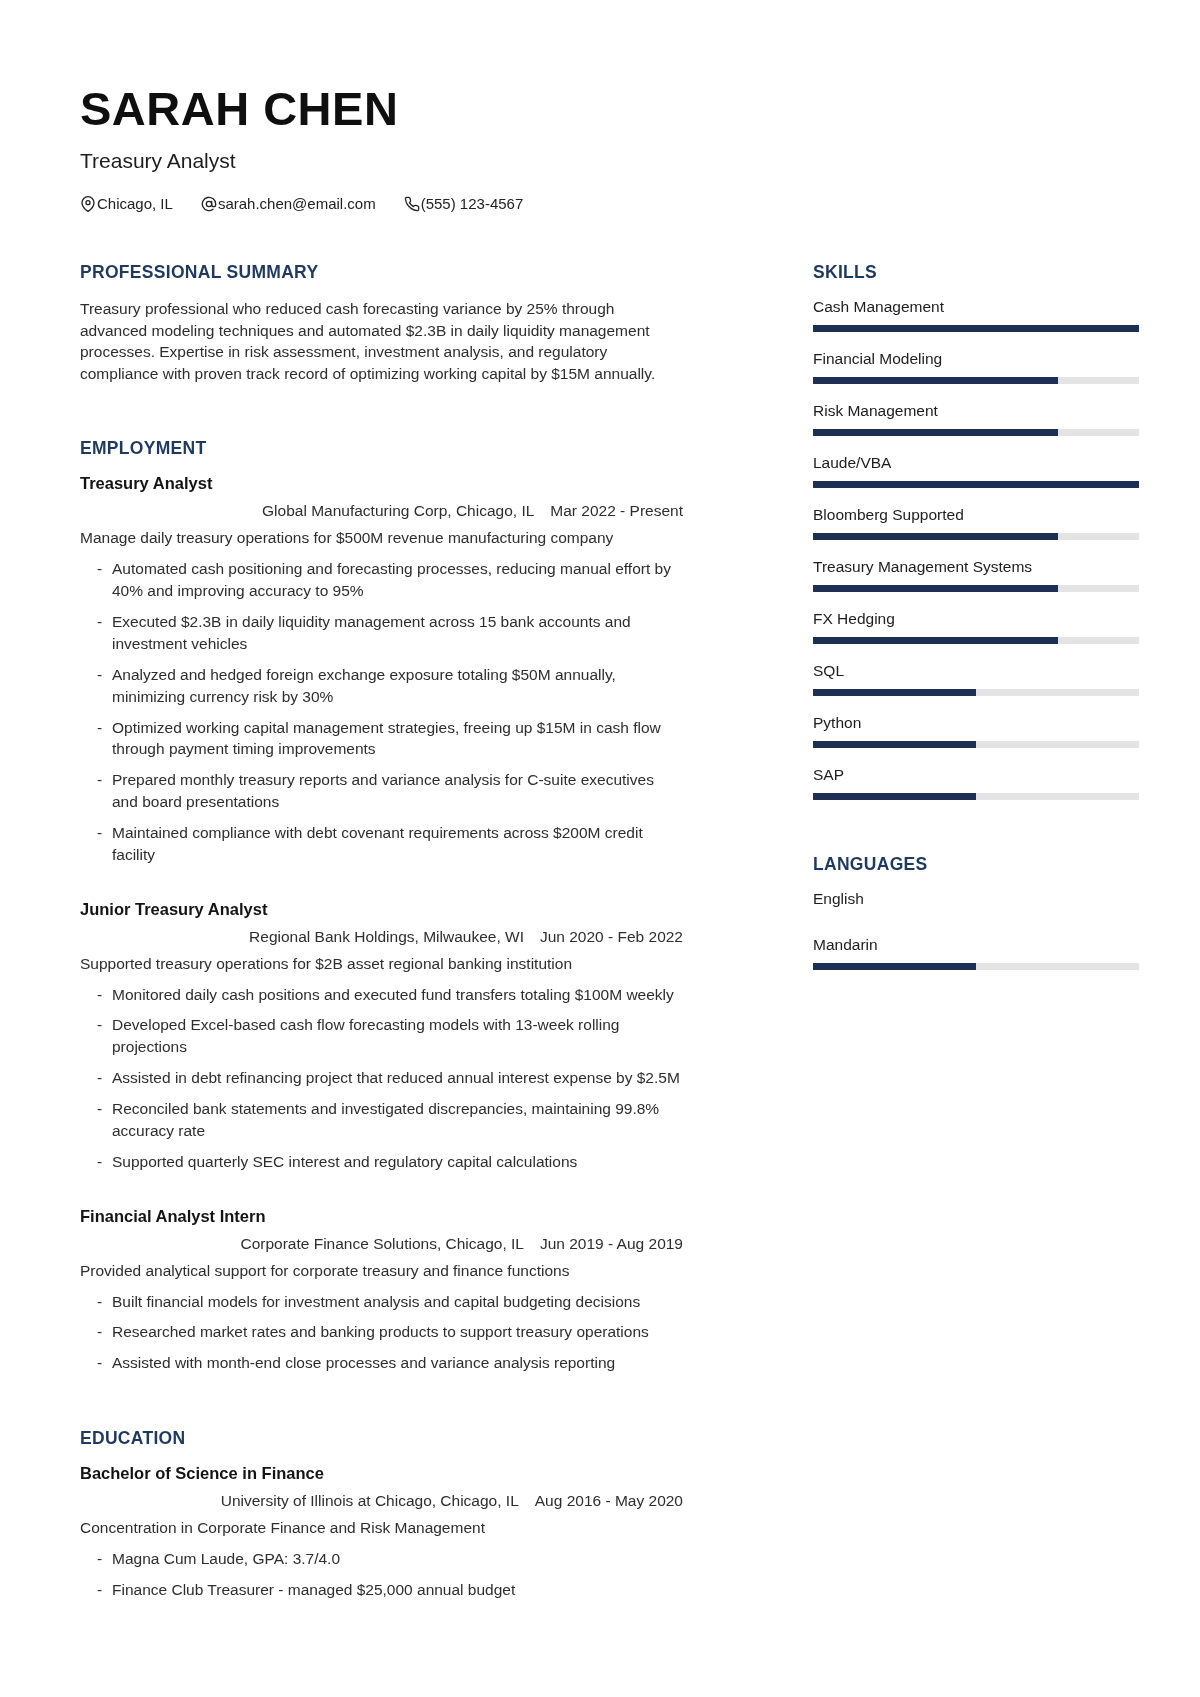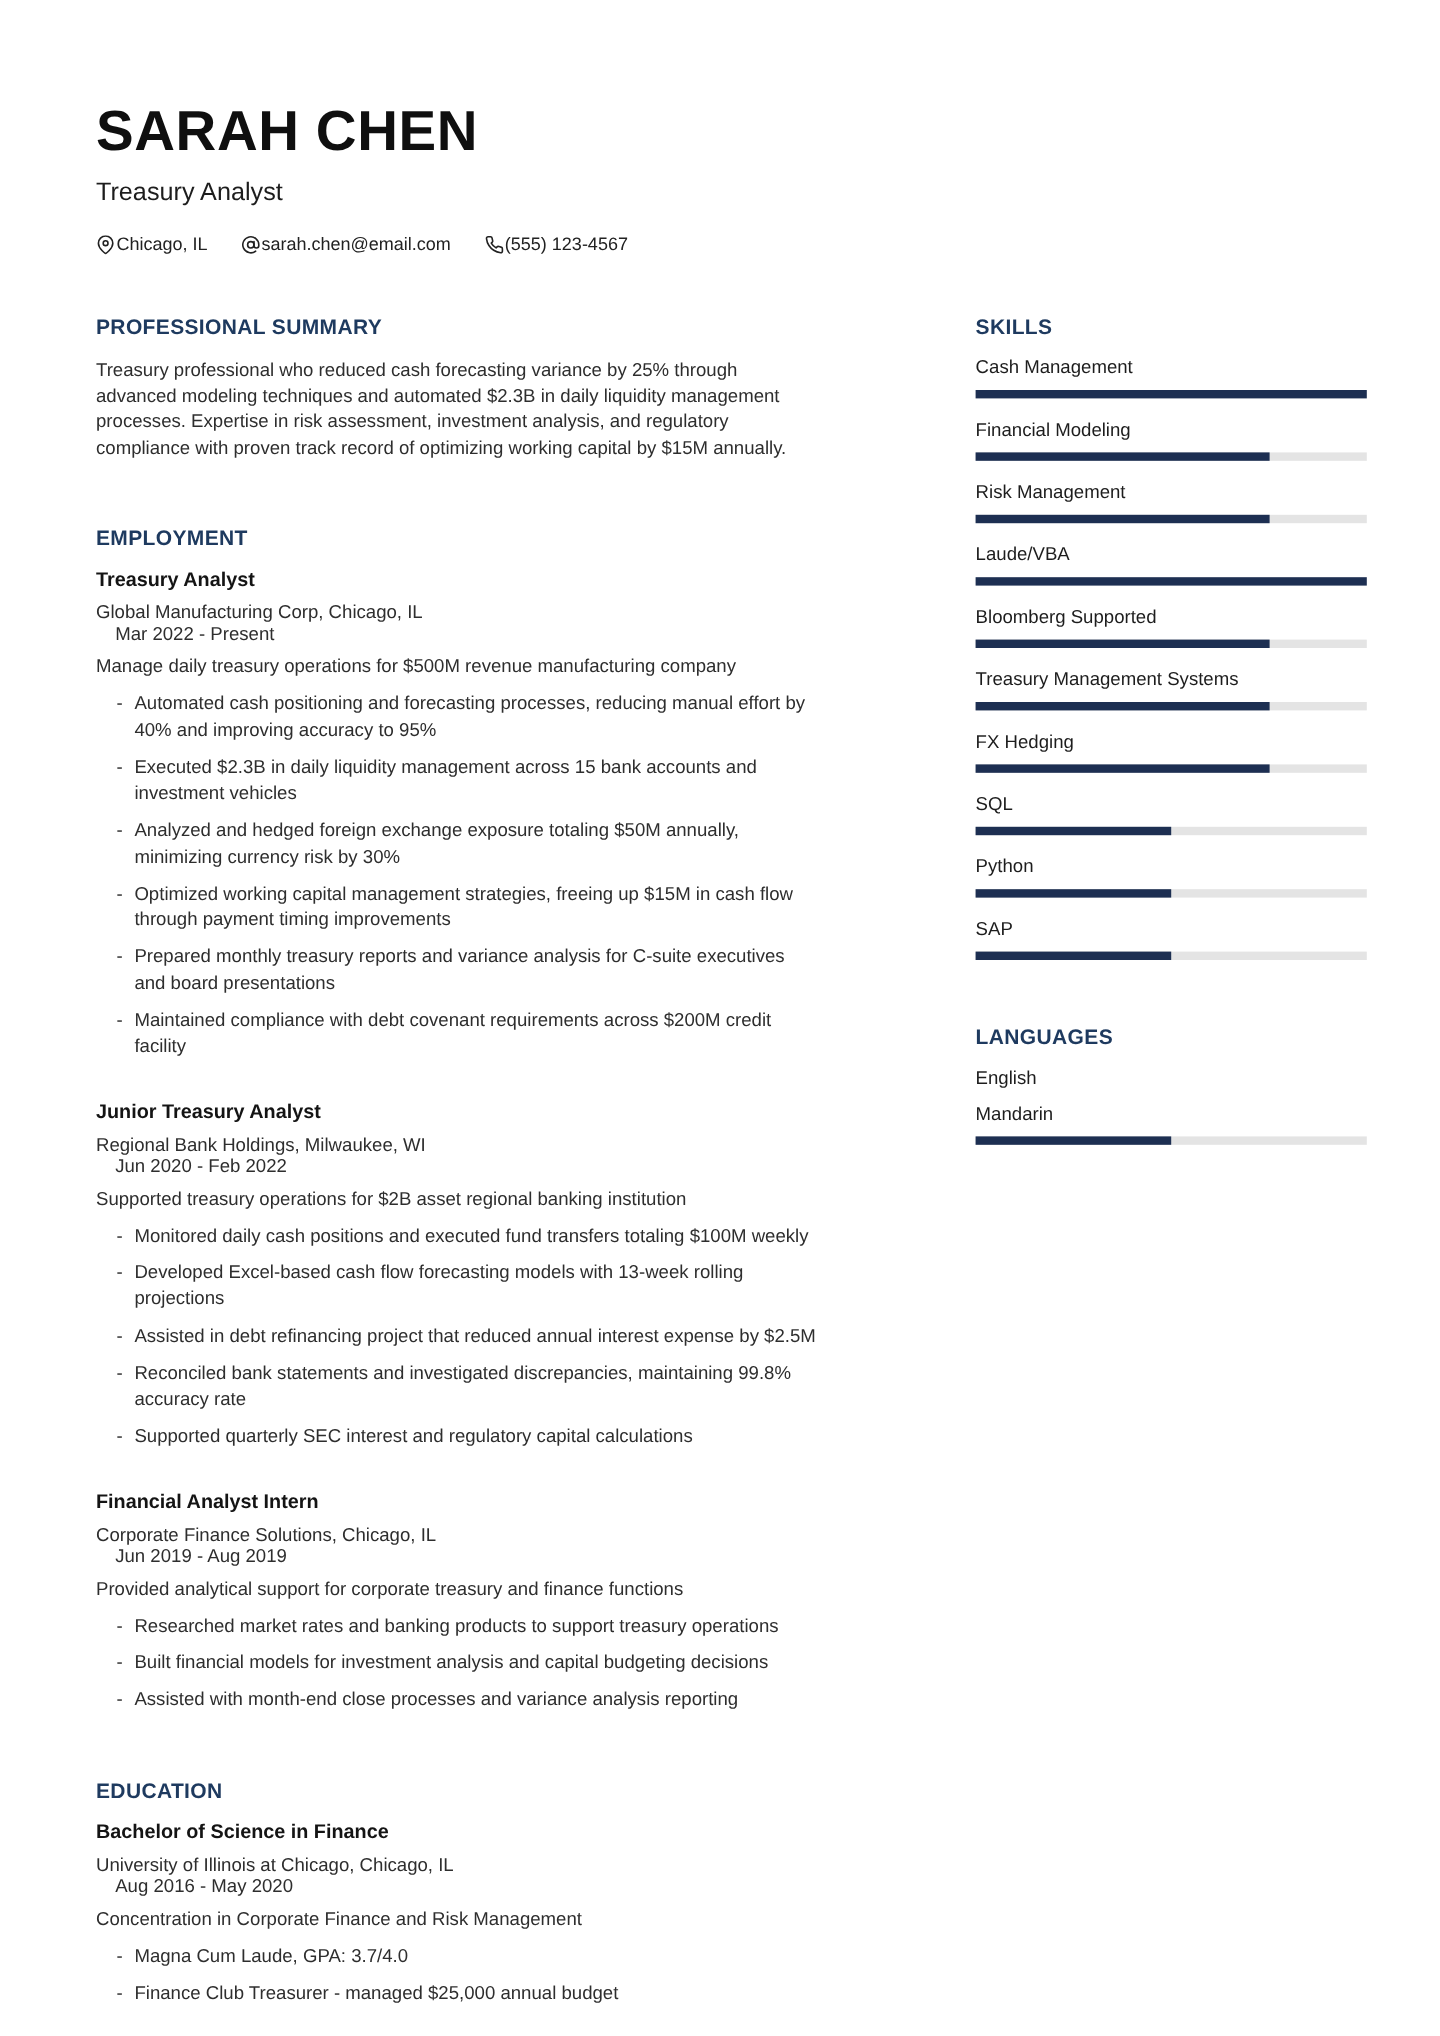--- a/index.html
+++ b/index.html
@@ -66,26 +66,25 @@
   .job { margin-bottom: 34px; }
   .job:last-child { margin-bottom: 0; }
   .job-title {
     font-size: 16.5px;
     font-weight: 700;
     color: var(--text-dark);
     margin-bottom: 9px;
   }
   .job-meta {
     display: flex;
-    justify-content: flex-start;
+    justify-content: flex-end;
     align-items: baseline;
     font-size: 15.5px;
     color: var(--text);
     margin-bottom: 9px;
-    flex-direction: column;
   }
   .job-dates { white-space: nowrap; padding-left: 16px; }
   .job-summary {
     font-size: 15.5px;
     color: var(--text);
     margin-bottom: 11px;
   }
   ul.bullets { list-style: none; }
   ul.bullets li {
     position: relative;
@@ -114,21 +113,21 @@
     width: 100%;
     height: 7px;
     background: var(--bar-track);
   }
   .skill-fill {
     height: 100%;
     background: var(--bar-fill);
     width: 0%;
   }
   .lang-item { margin-bottom: 18px; }
-  .lang-item.no-bar { margin-bottom: 12px; }
+  .lang-item.no-bar { margin-bottom: 28px; }
 </style>
 </head>
 <body>
 
 <div class="page">
 
   <header>
     <div class="name">SARAH CHEN</div>
     <div class="job-headline">Treasury Analyst</div>
     <div class="contact-row">
@@ -207,22 +206,22 @@
         </div>
 
         <div class="job">
           <div class="job-title">Financial Analyst Intern</div>
           <div class="job-meta">
             <span>Corporate Finance Solutions, Chicago, IL</span>
             <span class="job-dates">Jun 2019 - Aug 2019</span>
           </div>
           <div class="job-summary">Provided analytical support for corporate treasury and finance functions</div>
           <ul class="bullets">
+            <li>Built financial models for investment analysis and capital budgeting decisions</li>
             <li>Researched market rates and banking products to support treasury operations</li>
-            <li>Built financial models for investment analysis and capital budgeting decisions</li>
             <li>Assisted with month-end close processes and variance analysis reporting</li>
           </ul>
         </div>
       </section>
 
       <section class="section">
         <h2 class="section-heading">EDUCATION</h2>
         <div class="job">
           <div class="job-title">Bachelor of Science in Finance</div>
           <div class="job-meta">

